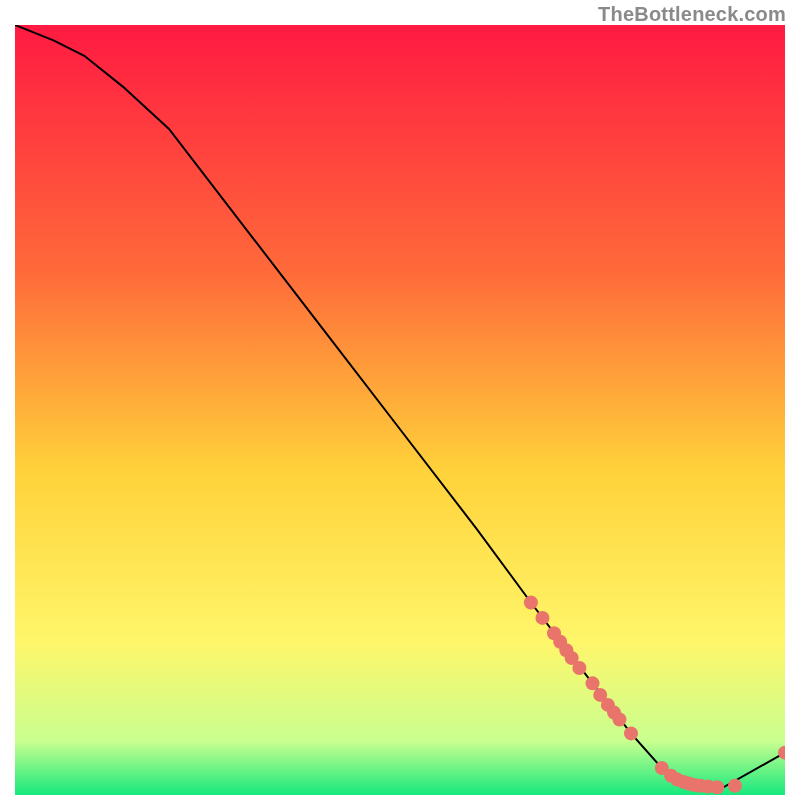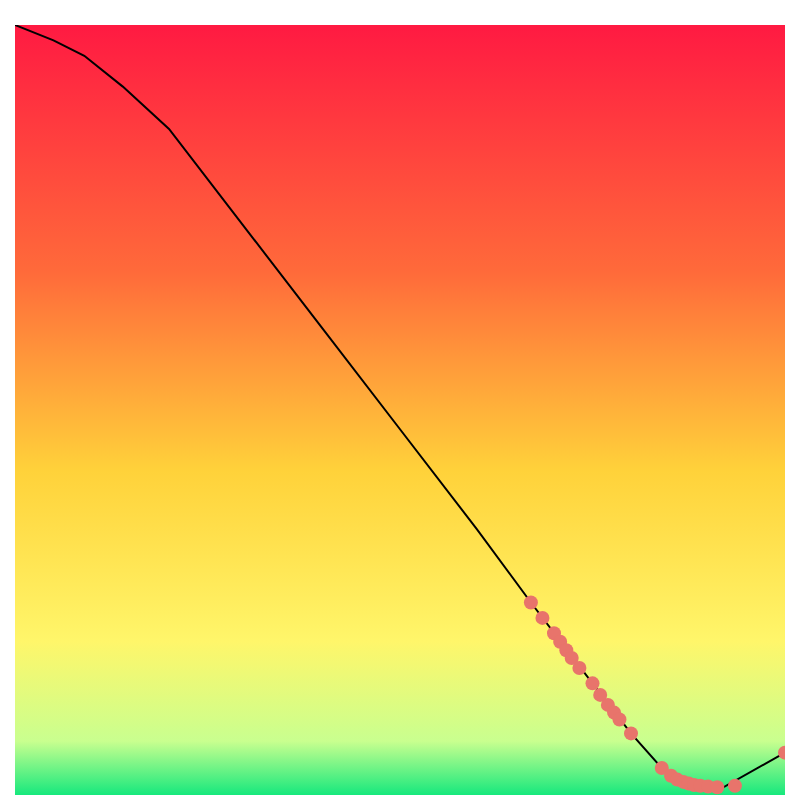--- a/index.html
+++ b/index.html
@@ -35,20 +35,21 @@
     font-size: 20px;
     font-weight: 600;
     color: #8a8a8a;
     letter-spacing: 0.2px;
   }
 </style>
 </head>
 <body>
 
 <div class="stage">
+  <div class="watermark">TheBottleneck.com</div>
 
   <div class="plot">
     <svg viewBox="0 0 770 770" preserveAspectRatio="none">
       <defs>
         <linearGradient id="bg-grad" x1="0" y1="0" x2="0" y2="1">
           <stop id="g0" offset="0%" stop-color="#ff1a42"></stop>
           <stop id="g1" offset="32%" stop-color="#ff6a3a"></stop>
           <stop id="g2" offset="58%" stop-color="#ffd23a"></stop>
           <stop id="g3" offset="80%" stop-color="#fff66a"></stop>
           <stop id="g4" offset="93%" stop-color="#c9ff8f"></stop>

